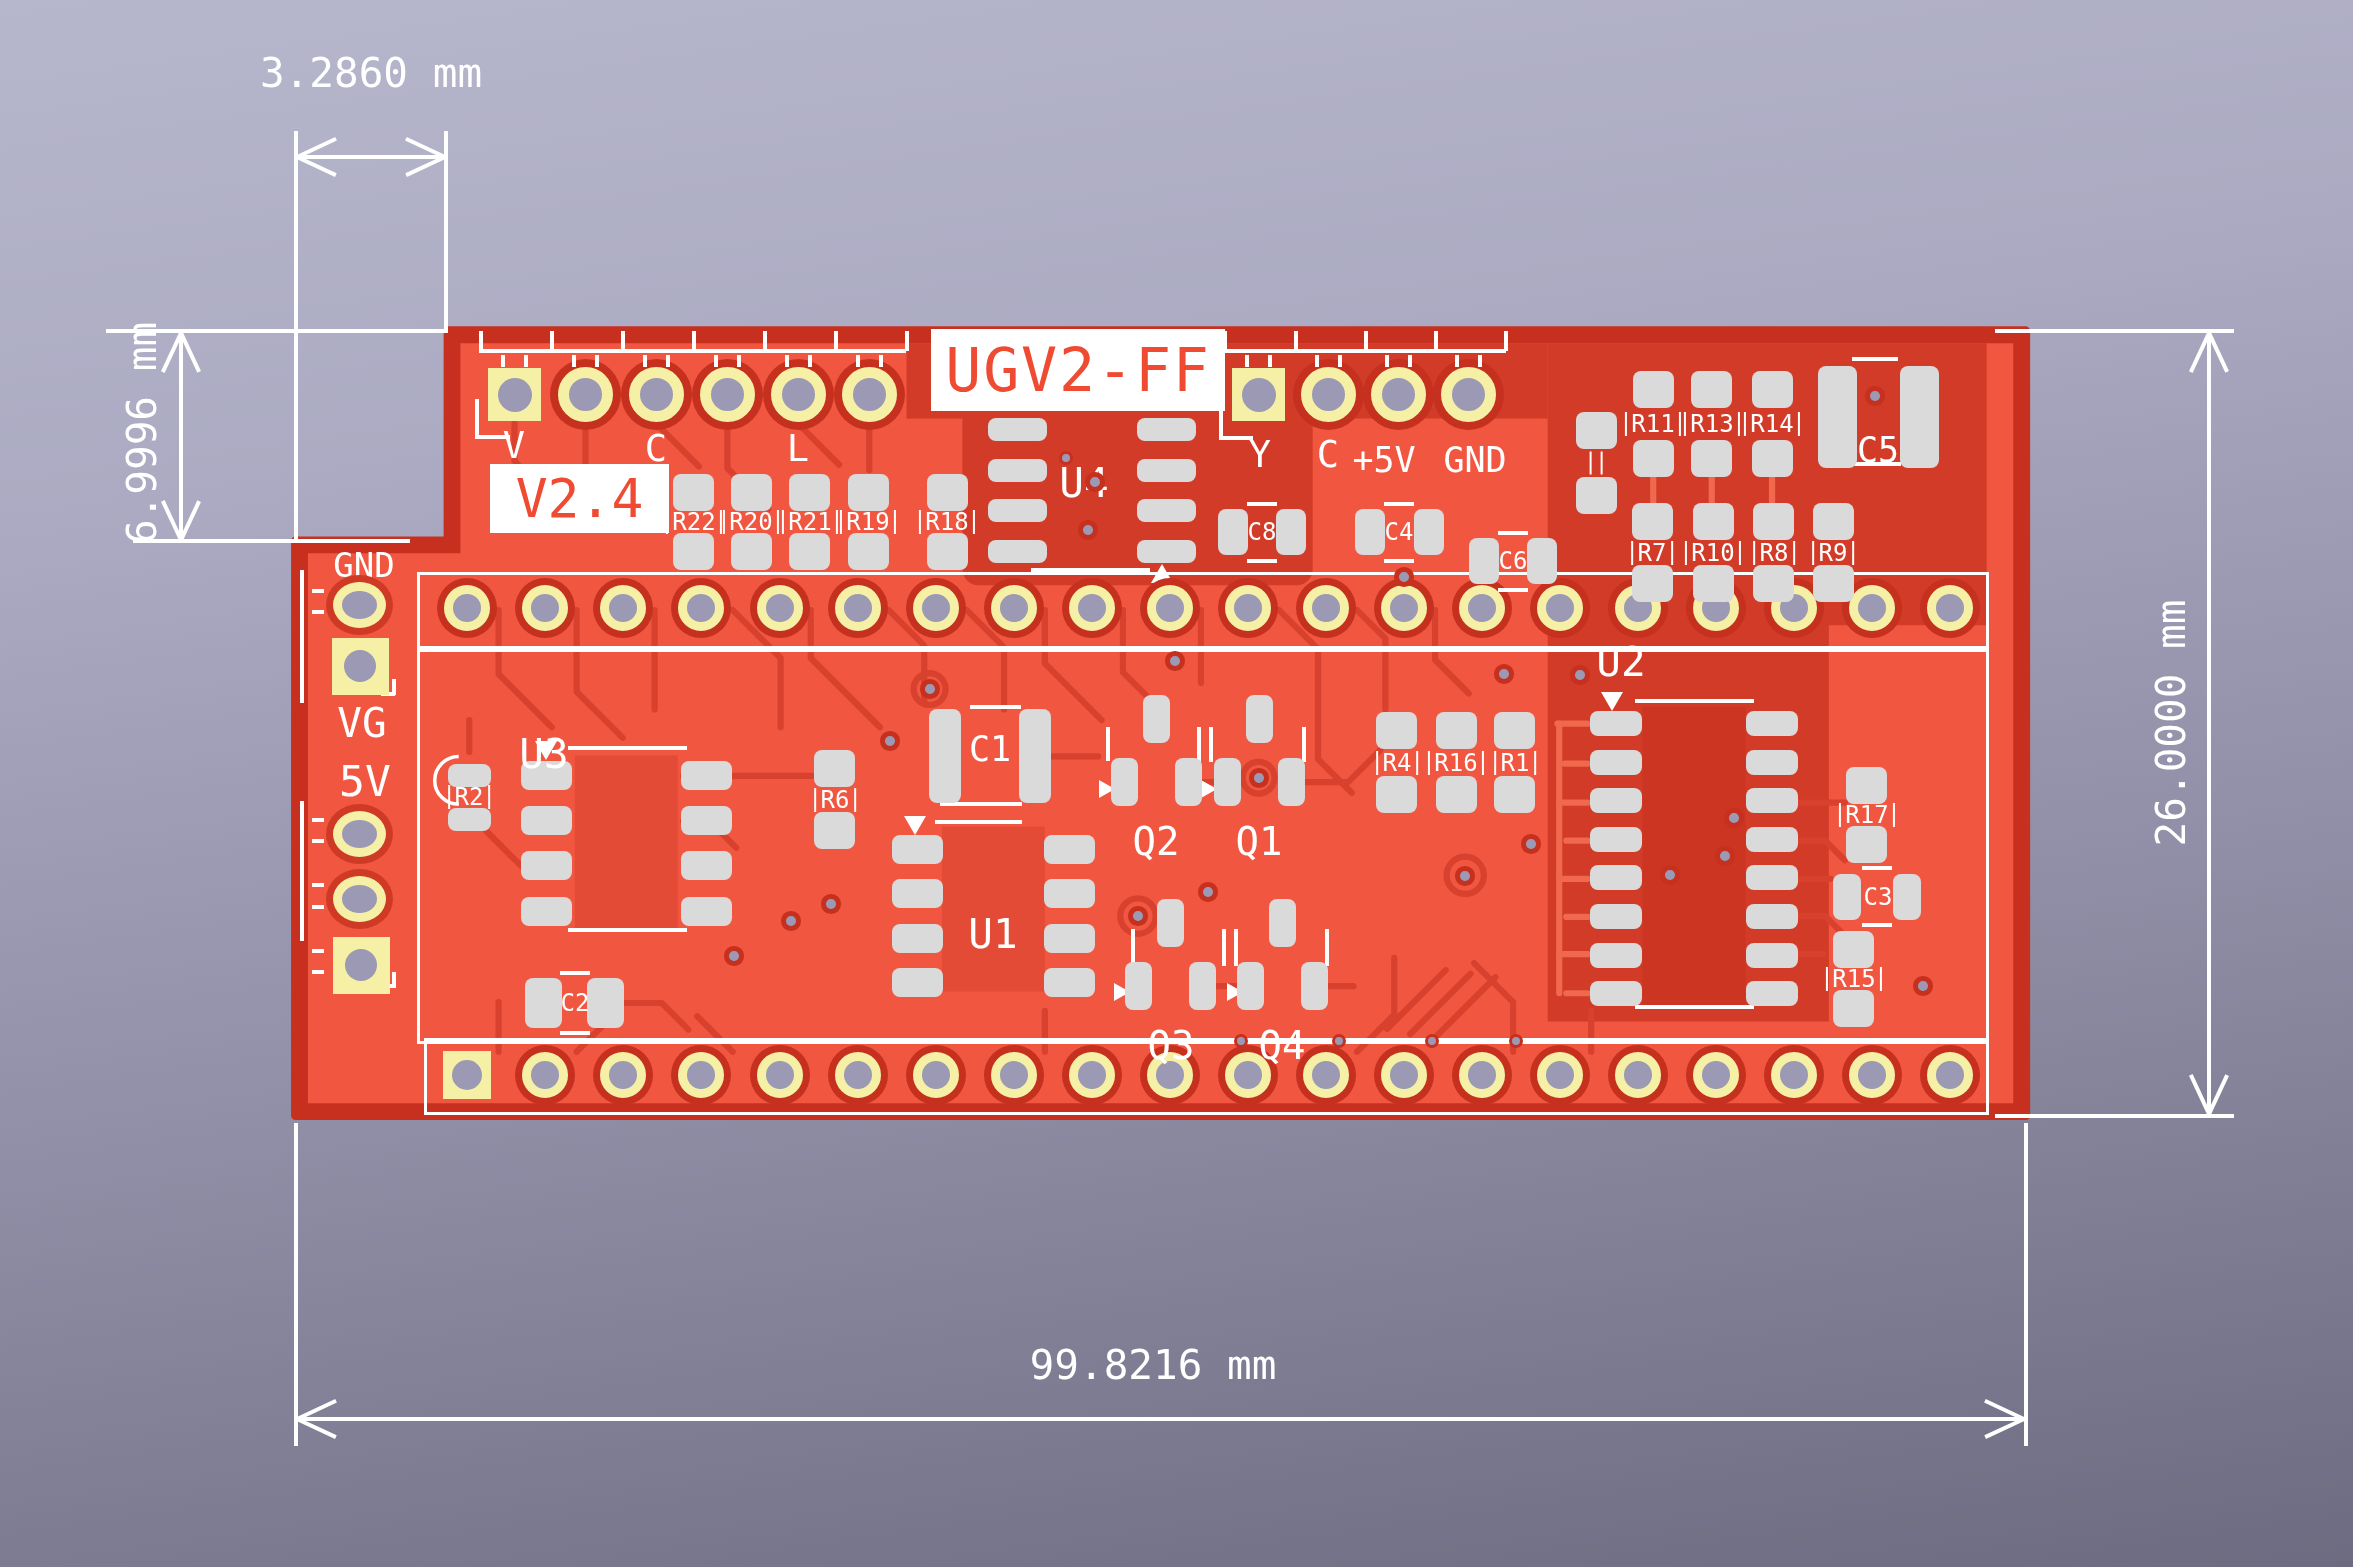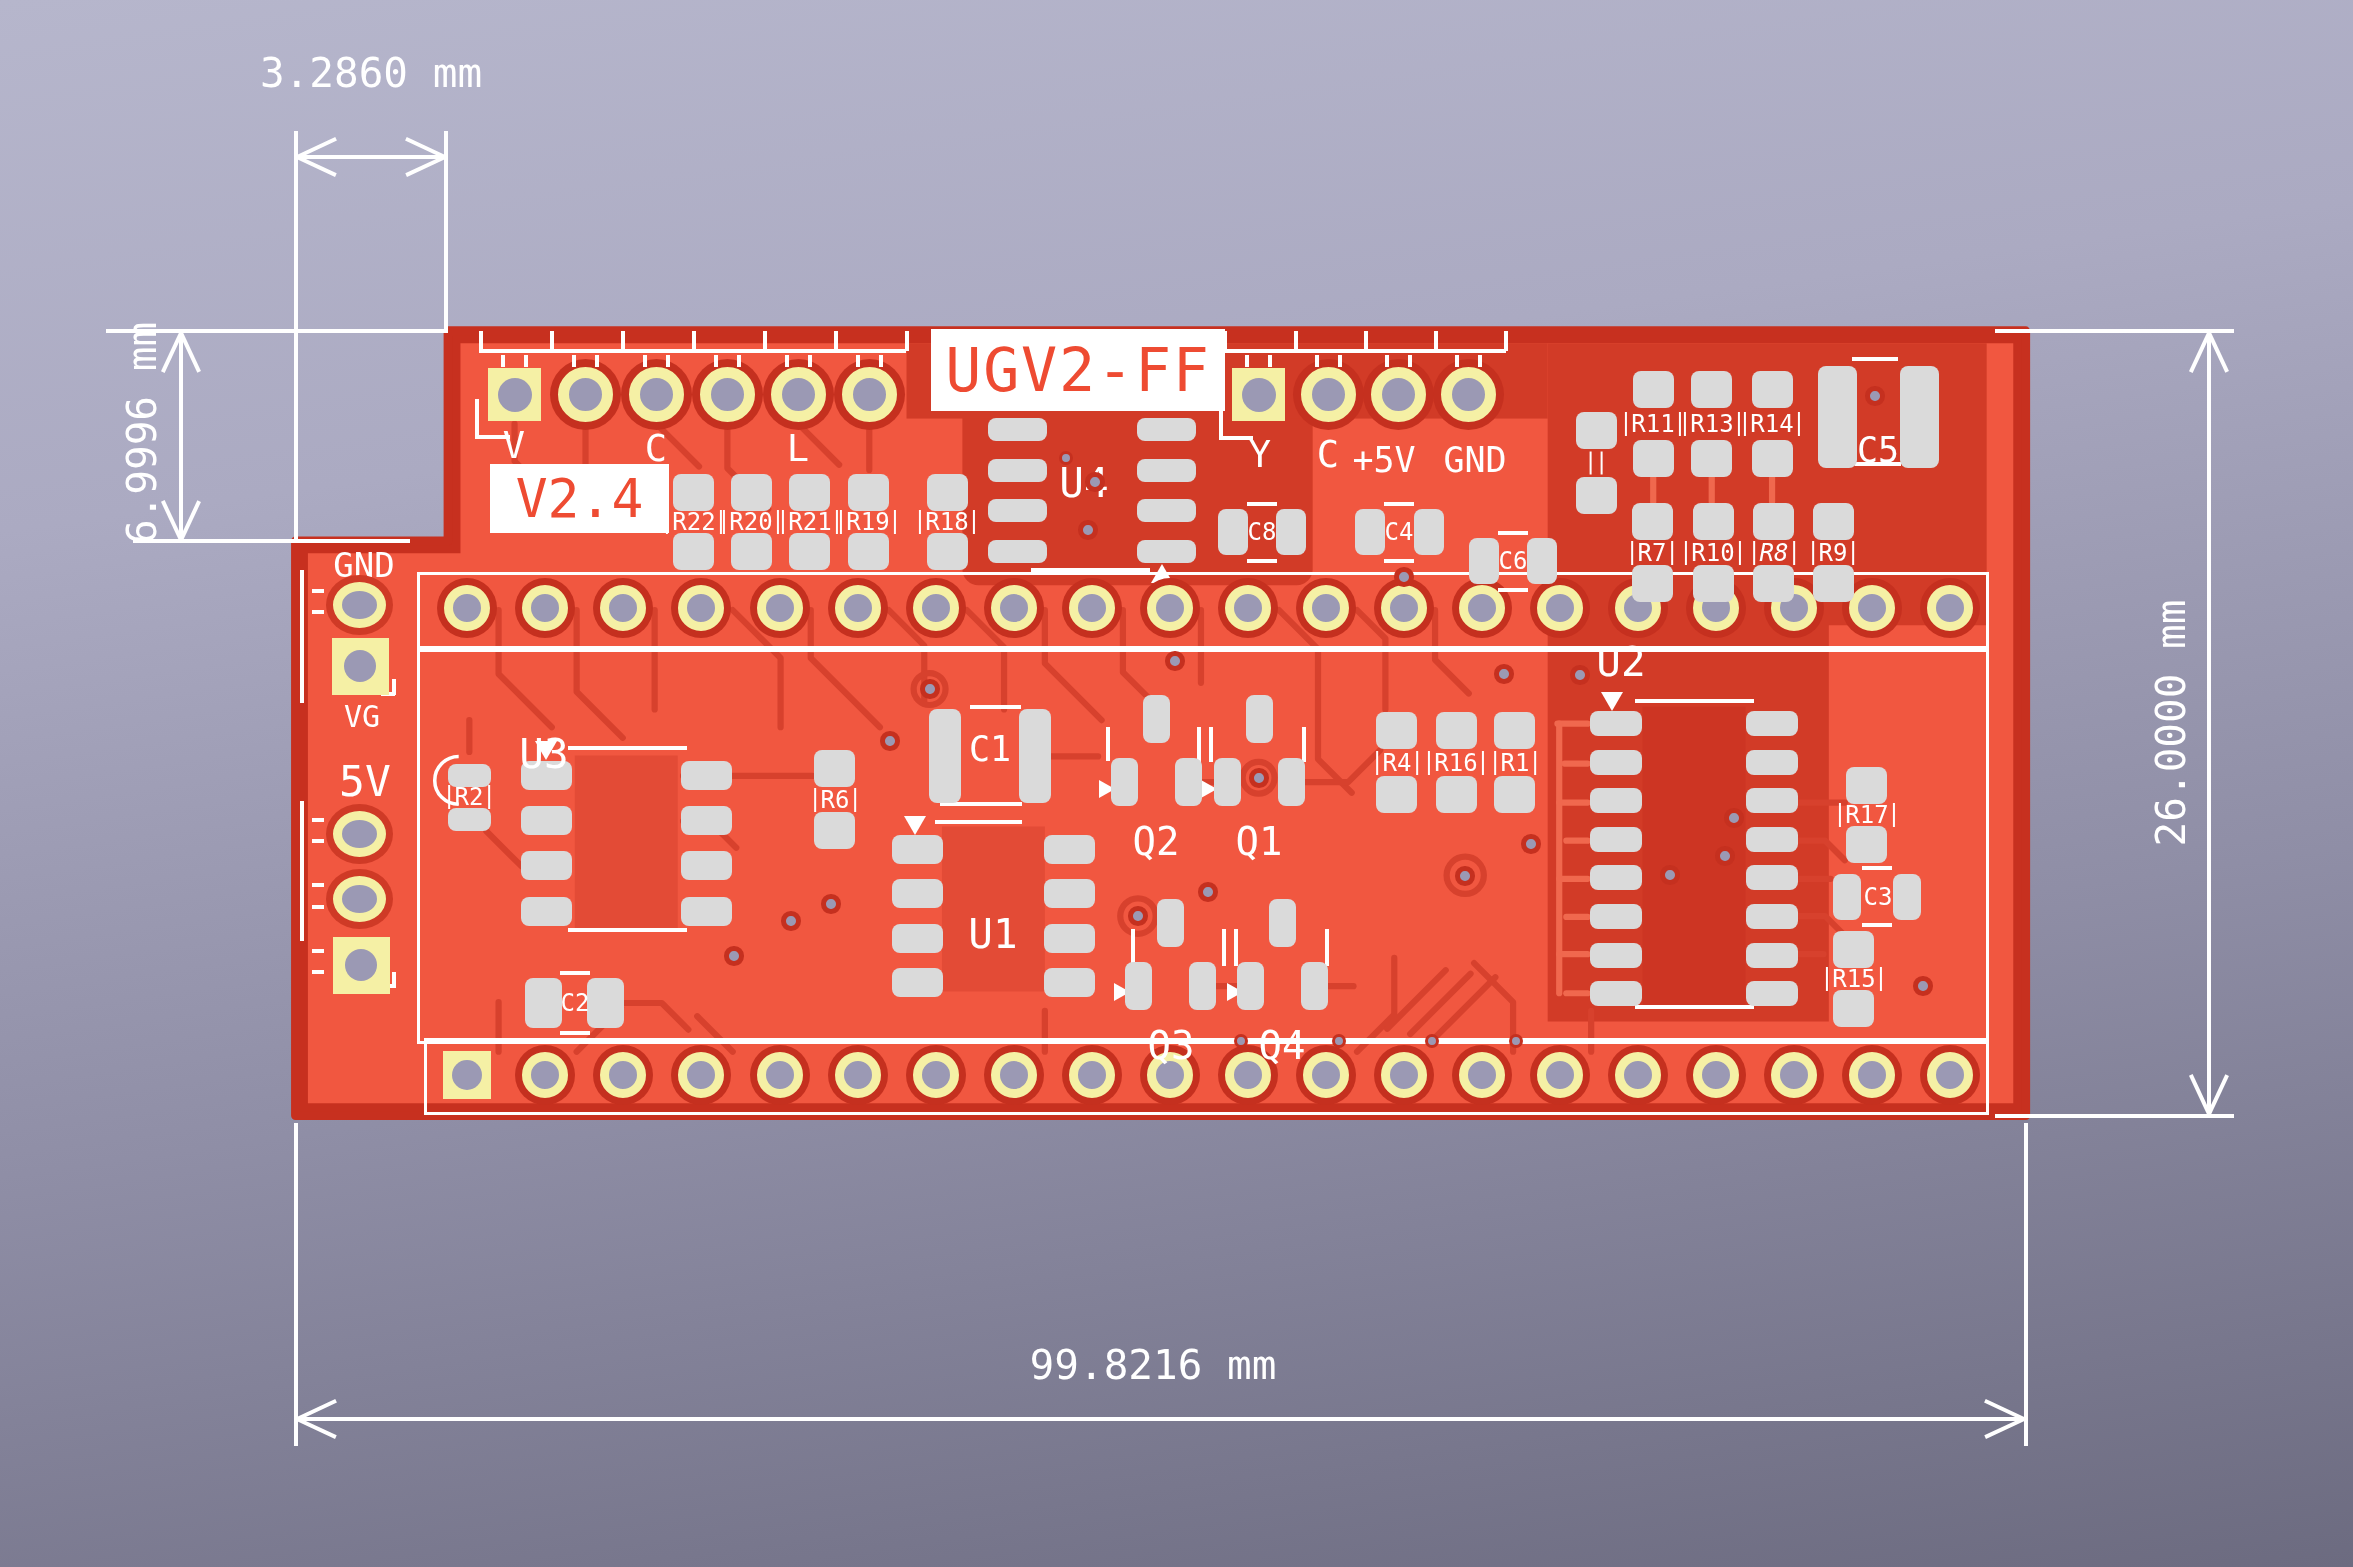--- a/index.html
+++ b/index.html
@@ -157,21 +157,21 @@
     </div>
 
     <div class="pinlbl" style="left:514px;top:424px;font-size:37px">V</div>
     <div class="pinlbl" style="left:656px;top:427px;font-size:37px">C</div>
     <div class="pinlbl" style="left:798px;top:427px;font-size:37px">L</div>
     <div class="pinlbl" style="left:1260px;top:433px;font-size:37px">Y</div>
     <div class="pinlbl" style="left:1328px;top:433px;font-size:37px">C</div>
     <div class="pinlbl" style="left:1384px;top:440px;font-size:35px">+5V</div>
     <div class="pinlbl" style="left:1475px;top:440px;font-size:35px">GND</div>
     <div class="pinlbl" style="left:364px;top:545px;font-size:34px">GND</div>
-    <div class="pinlbl" style="left:362px;top:699px;font-size:30px">VG</div>
+    <div class="pinlbl" style="left:362px;top:699px;font-size:41px">VG</div>
     <div class="pinlbl" style="left:365px;top:756px;font-size:43px">5V</div>
   <div class="band" style="left: 417px; top: 572px; width: 1566px; height: 74px;"></div>
       <div class="band" style="left: 417px; top: 646px; width: 1566px; height: 392px;"></div>
       <div class="band" style="left: 424px; top: 1038px; width: 1559px; height: 71px;"></div>
       <div class="wline" style="left: 1031px; top: 403px; width: 119px; height: 3.5px;"></div>
       <div class="wline" style="left: 1031px; top: 568px; width: 119px; height: 3.5px;"></div>
       <div class="wline" style="left: 568px; top: 746px; width: 119px; height: 3.5px;"></div>
       <div class="wline" style="left: 568px; top: 928px; width: 119px; height: 3.5px;"></div>
       <div class="wline" style="left: 935px; top: 820px; width: 87px; height: 3.5px;"></div>
       <div class="wline" style="left: 1635px; top: 699px; width: 119px; height: 3.5px;"></div>
@@ -375,21 +375,21 @@
       <div class="smd" style="left: 1632px; top: 503px; width: 41px; height: 37px;"></div>
       <div class="smd" style="left: 1632px; top: 565px; width: 41px; height: 37px;"></div>
       <div class="reflbl refbars" style="left: 1652px; top: 553px; font-size: 24px;">R7</div>
       <div class="smd" style="left: 1713px; top: 503px; width: 0px; height: 0px;"></div>
       <div class="smd" style="left: 1693px; top: 503px; width: 41px; height: 37px;"></div>
       <div class="smd" style="left: 1693px; top: 565px; width: 41px; height: 37px;"></div>
       <div class="reflbl refbars" style="left: 1713px; top: 553px; font-size: 24px;">R10</div>
       <div class="smd" style="left: 1774px; top: 503px; width: 0px; height: 0px;"></div>
       <div class="smd" style="left: 1753px; top: 503px; width: 41px; height: 37px;"></div>
       <div class="smd" style="left: 1753px; top: 565px; width: 41px; height: 37px;"></div>
-      <div class="reflbl refbars" style="left: 1774px; top: 553px; font-size: 24px; font-style: italic;">R8</div>
+      <div class="reflbl refbars" style="left: 1774px; top: 553px; font-size: 24px;">R8</div>
       <div class="smd" style="left: 1833px; top: 503px; width: 0px; height: 0px;"></div>
       <div class="smd" style="left: 1813px; top: 503px; width: 41px; height: 37px;"></div>
       <div class="smd" style="left: 1813px; top: 565px; width: 41px; height: 37px;"></div>
       <div class="reflbl refbars" style="left: 1833px; top: 553px; font-size: 24px;">R9</div>
       <div class="smd" style="left: 521px; top: 761px; width: 51px; height: 29px;"></div>
       <div class="smd" style="left: 681px; top: 761px; width: 51px; height: 29px;"></div>
       <div class="smd" style="left: 521px; top: 806px; width: 51px; height: 29px;"></div>
       <div class="smd" style="left: 681px; top: 806px; width: 51px; height: 29px;"></div>
       <div class="smd" style="left: 521px; top: 851px; width: 51px; height: 29px;"></div>
       <div class="smd" style="left: 681px; top: 851px; width: 51px; height: 29px;"></div>

